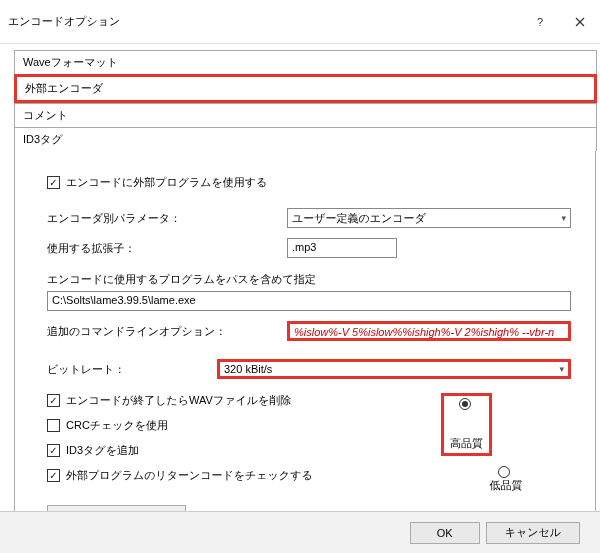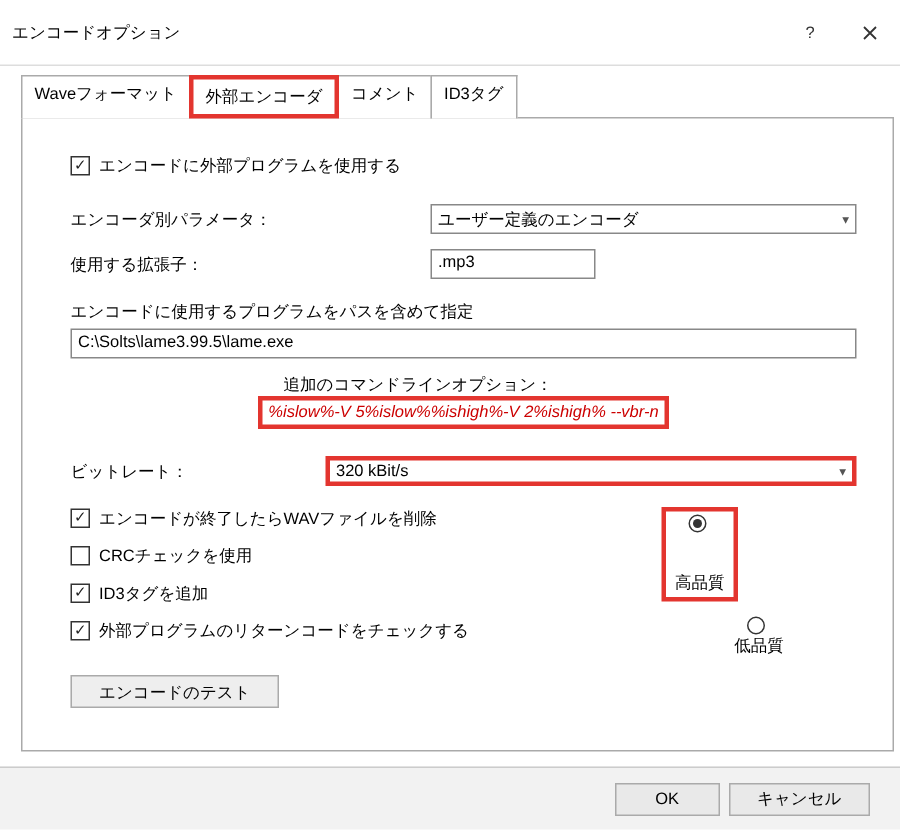--- a/index.html
+++ b/index.html
@@ -1,21 +1,21 @@
 <!DOCTYPE html>
 <html><head>
 <meta charset="utf-8">
 <style>
 * { box-sizing: border-box; font-family: "Yu Gothic UI", "Meiryo", sans-serif; font-size: 11px; }
 body { margin: 0; background: #fff; width: 600px; height: 553px; overflow: hidden; }
 .titlebar { height: 44px; display: flex; align-items: center; padding-left: 8px; border-bottom: 1px solid #ddd; }
 .titlebar-title { flex: 1; }
 .titlebar-btn { width: 40px; height: 28px; display: flex; align-items: center; justify-content: center; color: #333; }
 .titlebar-btn svg { width: 10px; height: 10px; }
-.tabs { display: flex; margin: 6px 4px 0 14px; position: relative; }
+.tabs { display: flex; margin: 6px 4px 0 14px; position: relative; flex-direction: column; }
 .tab { padding: 4px 8px; border: 1px solid #aaa; border-bottom: none; background: #fff; margin-right: -1px; position: relative; z-index: 1; }
 .tab.active { background: #fff; z-index: 3; }
 .tab-hl { border: 3px solid #e3352f; padding: 4px 8px; position: relative; z-index: 5; }
 .tab-panel { border: 1px solid #aaa; margin: 0 4px 0 14px; padding: 24px 24px 18px 32px; position: relative; top: -1px; }
 .row { display: flex; align-items: center; margin-bottom: 10px; }
 .check { width: 13px; height: 13px; border: 1px solid #333; margin-right: 6px; display: inline-flex; align-items: center; justify-content: center; background: #fff; flex-shrink: 0; }
 .check.on::after { content: "✓"; color: #222; font-size: 10px; line-height: 1; }
 .label { width: 240px; }
 .input { height: 20px; border: 1px solid #888; padding: 2px 4px; background: #fff; }
 .select { height: 20px; border: 1px solid #888; padding: 2px 4px; background: #fff; display: flex; align-items: center; justify-content: space-between; }
@@ -69,21 +69,21 @@
     <div class="input" style="width:110px;">.mp3</div>
   </div>
 
   <div class="row" style="margin-top:14px; margin-bottom:4px;">
     <span>エンコードに使用するプログラムをパスを含めて指定</span>
   </div>
   <div class="row">
     <div class="input" style="flex:1;">C:\Solts\lame3.99.5\lame.exe</div>
   </div>
 
-  <div class="row" style="margin-top:10px;flex-direction:column;">
+  <div class="row" style="margin-top:10px;">
     <span class="label">追加のコマンドラインオプション：</span>
     <div class="input cmdline-input">%islow%-V 5%islow%%ishigh%-V 2%ishigh% --vbr-n</div>
   </div>
 
   <div class="row" style="margin-top:18px;">
     <span style="width:170px;">ビットレート：</span>
     <div class="select hl-red" style="flex:1;">
       <span>320 kBit/s</span>
         <span class="arrow">▾</span>
     </div>

